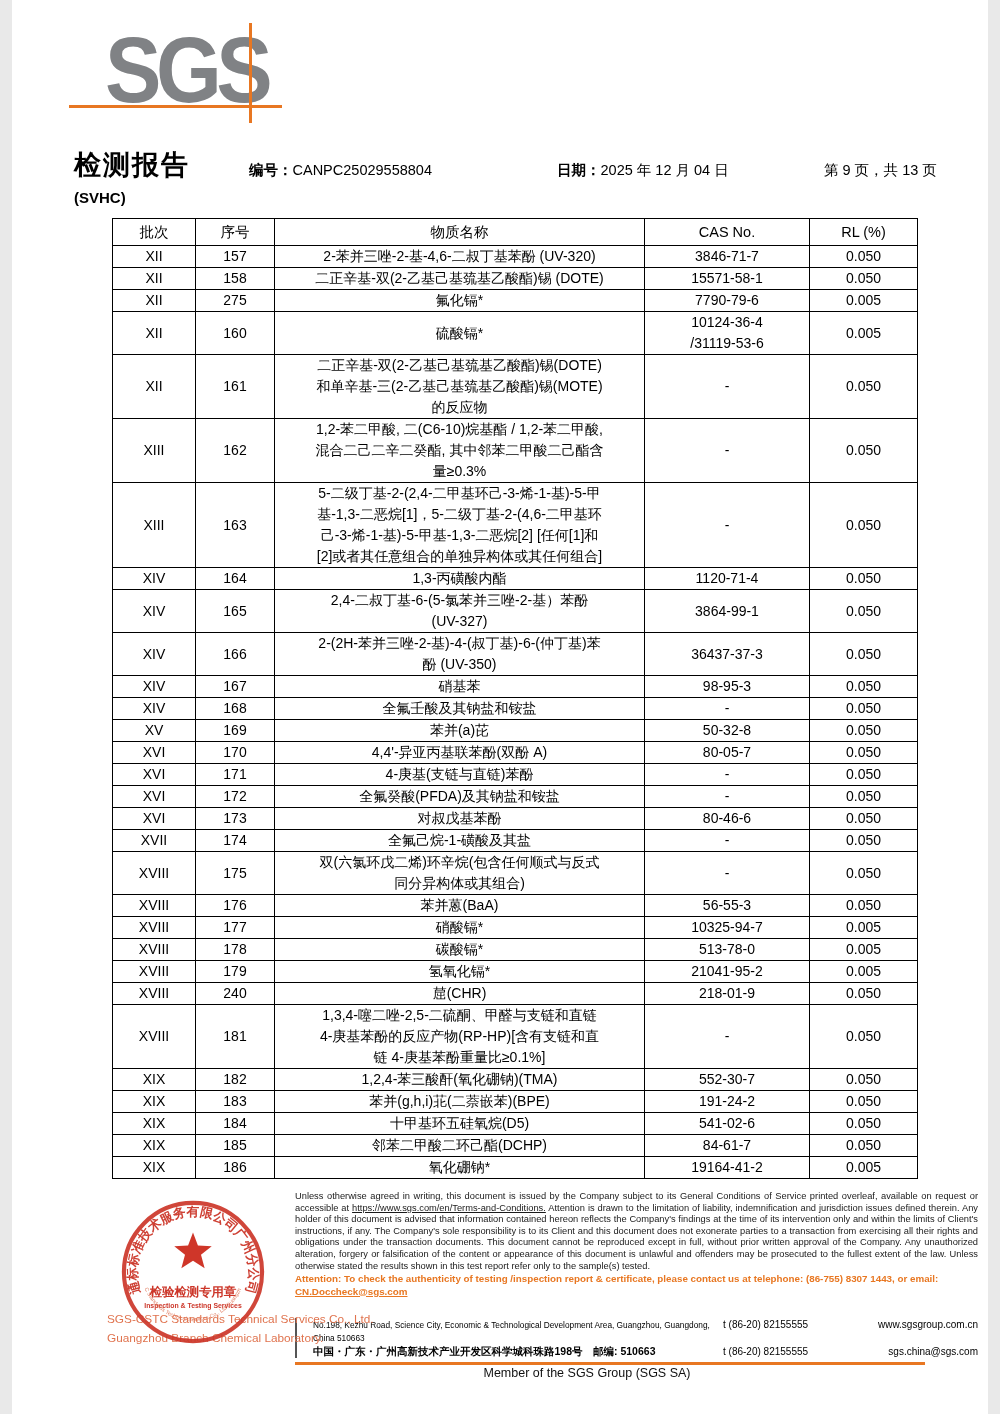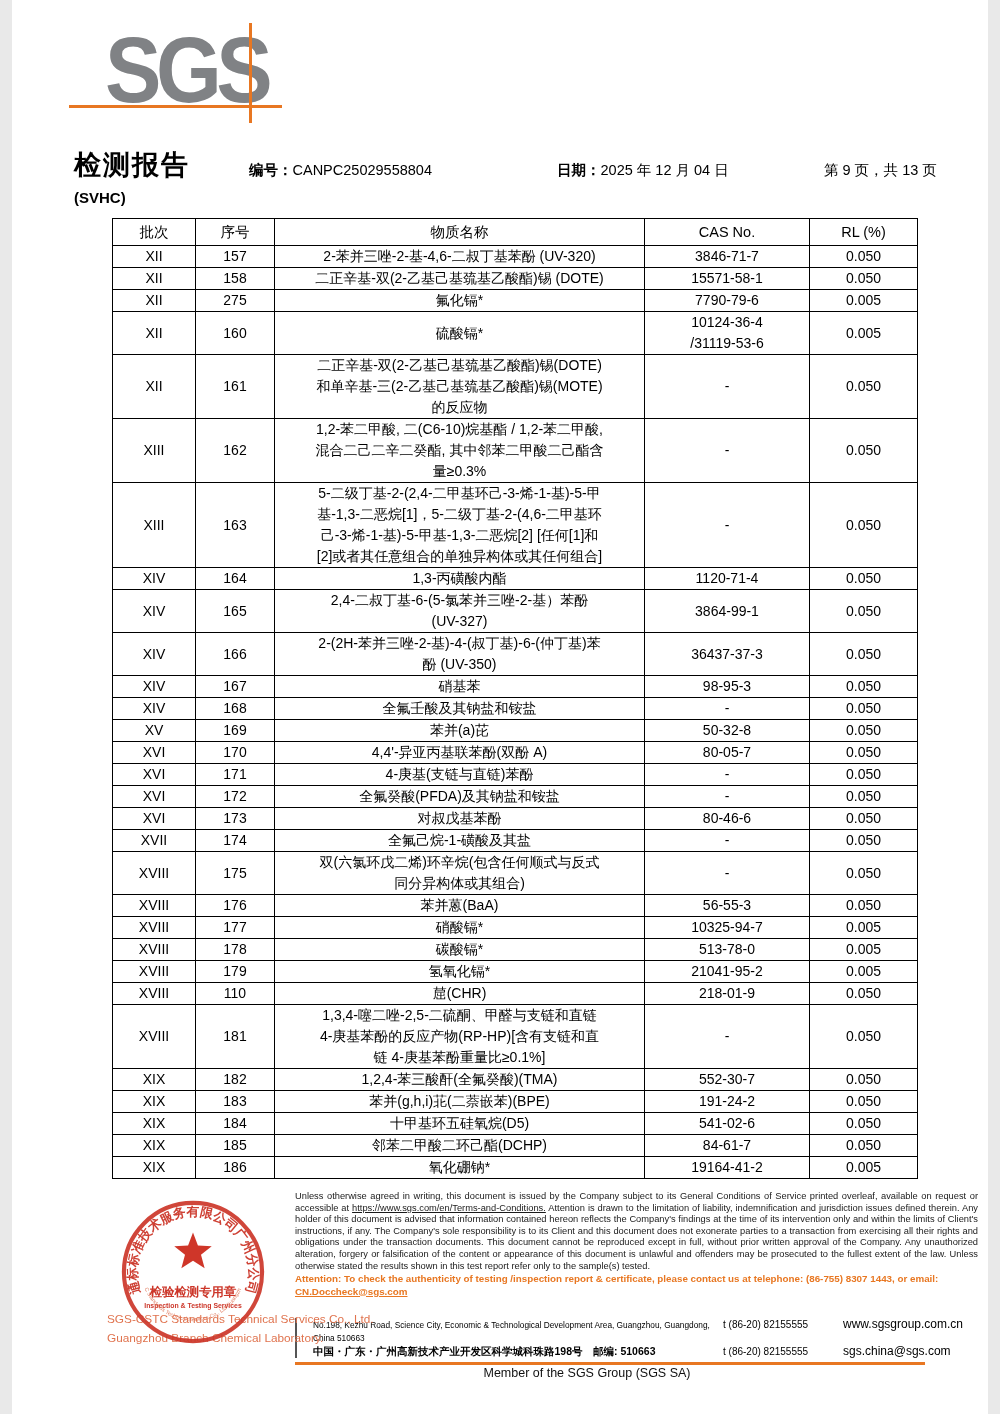--- a/index.html
+++ b/index.html
@@ -36,21 +36,21 @@
   .disclaimer { font-size:9.3px; line-height:11.6px; text-align:justify; color:#1a1a1a; }
   .law-link { text-decoration:underline; }
   .attention { margin-top:1px; font-size:9.8px; line-height:12.5px; font-weight:bold; color:#e87722; }
   .attention .mail { text-decoration:underline; }
   .addr-block { margin-top:20px; border-left:2px solid #555; padding-left:16px; }
   .addr-row { display:flex; align-items:baseline; line-height:13px; }
   .addr-txt { flex:1; }
   .addr-row.en .addr-txt { font-size:8.3px; }
   .addr-row.cn .addr-txt { font-size:10.5px; font-weight:bold; }
   .addr-phone { width:120px; font-size:10px; }
-  .addr-link { width:135px; font-size:12px; }
+  .addr-link { width:135px; font-size:10px;text-align:right; }
   .orange-rule { margin-top:4px; width:630px; height:3px; background:#e87722; }
   .member { margin-top:1px; width:630px; text-align:center; padding-right:46px; font-size:12.5px; color:#111; }
 </style>
 </head>
 <body>
 
 <div class="page">
 
   <div class="logo-text">SGS</div>
   <div class="logo-hline"></div>
@@ -247,38 +247,38 @@
         </tr>
         <tr>
           <td class="col-batch">XVIII</td>
           <td class="col-no">179</td>
           <td class="col-name">氢氧化镉*</td>
           <td class="col-cas">21041-95-2</td>
           <td class="col-rl">0.005</td>
         </tr>
         <tr>
           <td class="col-batch">XVIII</td>
-          <td class="col-no">110</td>
+          <td class="col-no">240</td>
           <td class="col-name">䓛(CHR)</td>
           <td class="col-cas">218-01-9</td>
           <td class="col-rl">0.050</td>
         </tr>
         <tr>
           <td class="col-batch">XVIII</td>
           <td class="col-no">181</td>
           <td class="col-name">1,3,4-噻二唑-2,5-二硫酮、甲醛与支链和直链
 4-庚基苯酚的反应产物(RP-HP)[含有支链和直
 链 4-庚基苯酚重量比≥0.1%]</td>
           <td class="col-cas">-</td>
           <td class="col-rl">0.050</td>
         </tr>
         <tr>
           <td class="col-batch">XIX</td>
           <td class="col-no">182</td>
-          <td class="col-name">1,2,4-苯三酸酐(全氟癸酸)(TMA)</td>
+          <td class="col-name">1,2,4-苯三酸酐(氧化硼钠)(TMA)</td>
           <td class="col-cas">552-30-7</td>
           <td class="col-rl">0.050</td>
         </tr>
         <tr>
           <td class="col-batch">XIX</td>
           <td class="col-no">183</td>
           <td class="col-name">苯并(g,h,i)苝(二萘嵌苯)(BPE)</td>
           <td class="col-cas">191-24-2</td>
           <td class="col-rl">0.050</td>
         </tr>

